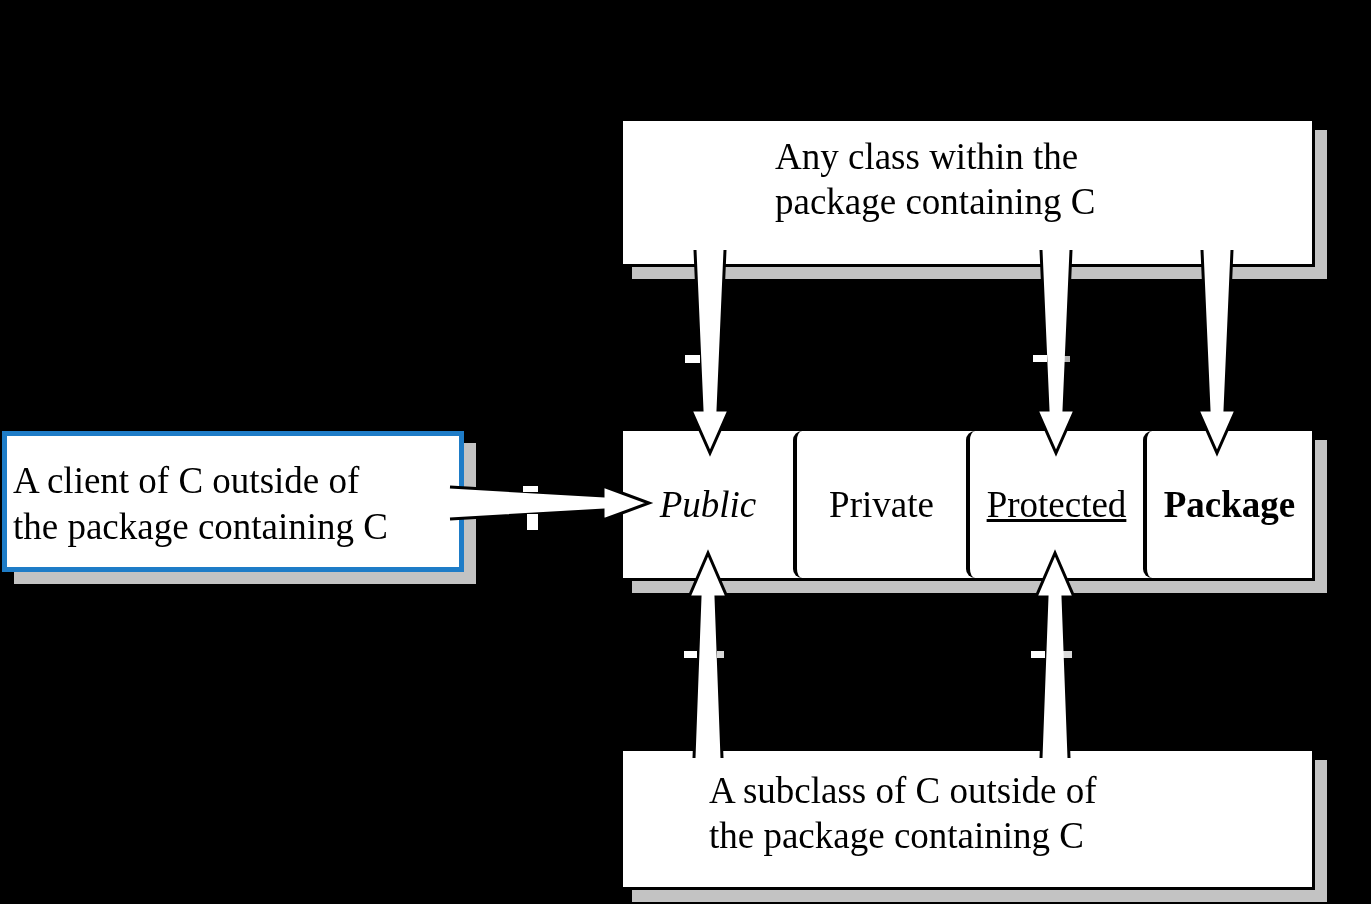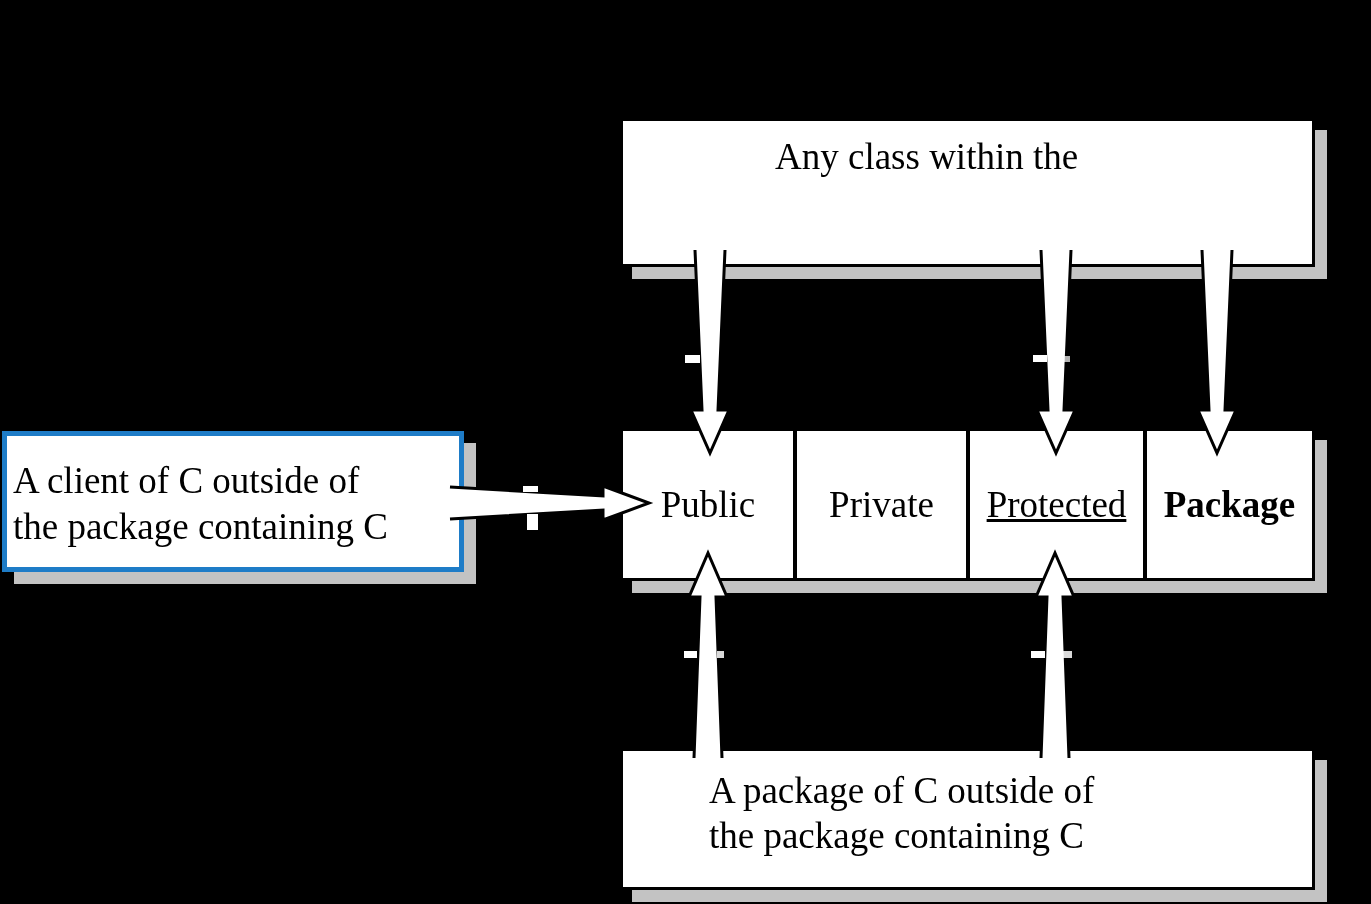--- a/index.html
+++ b/index.html
@@ -20,43 +20,44 @@
   }
   .bar{
     position:absolute;left:620px;top:428px;width:695px;height:153px;
     background:#fff;border:3px solid #000;box-shadow:12px 12px 0 #c3c3c3;
     box-sizing:border-box;display:flex;z-index:1;
   }
   .cell{
     display:flex;align-items:center;justify-content:center;
     font-size:37px;box-sizing:border-box;height:100%;
   }
-  .cell.divided{border-left:4px solid #000;}
-  .c0{width:170px;} .c1{width:173px;} .c2{width:177px;text-decoration:underline;} .c3{width:169px;font-weight:bold;}
+  .cell.divided{border-left:4px solid #000;border-radius:9px;}
+  .c0{width:170px;font-style:italic;} .c1{width:173px;} .c2{width:177px;text-decoration:underline;} .c3{width:169px;font-weight:bold;}
   .overlay{position:absolute;left:0;top:0;z-index:5;pointer-events:none;}
   .af{fill:#ffffff;}
   .ao{fill:none;stroke:#000;stroke-width:3;}
   .mark{position:absolute;background:#fff;z-index:6;}
 </style>
 </head>
 <body>
 
 <div class="scene">
 
   <div class="callout top-box">
     <div>Any class within the</div>
+    <div>package containing C</div>
   </div>
 
   <div class="callout left-box">
     <div>A client of C outside of</div>
     <div>the package containing C</div>
   </div>
 
   <div class="callout bottom-box">
-    <div>A package of C outside of</div>
+    <div>A subclass of C outside of</div>
     <div>the package containing C</div>
   </div>
 
   <div class="bar">
     <div class="cell c0">
       <span>Public</span>
     </div>
     <div class="cell c1 divided">
       <span>Private</span>
     </div>

